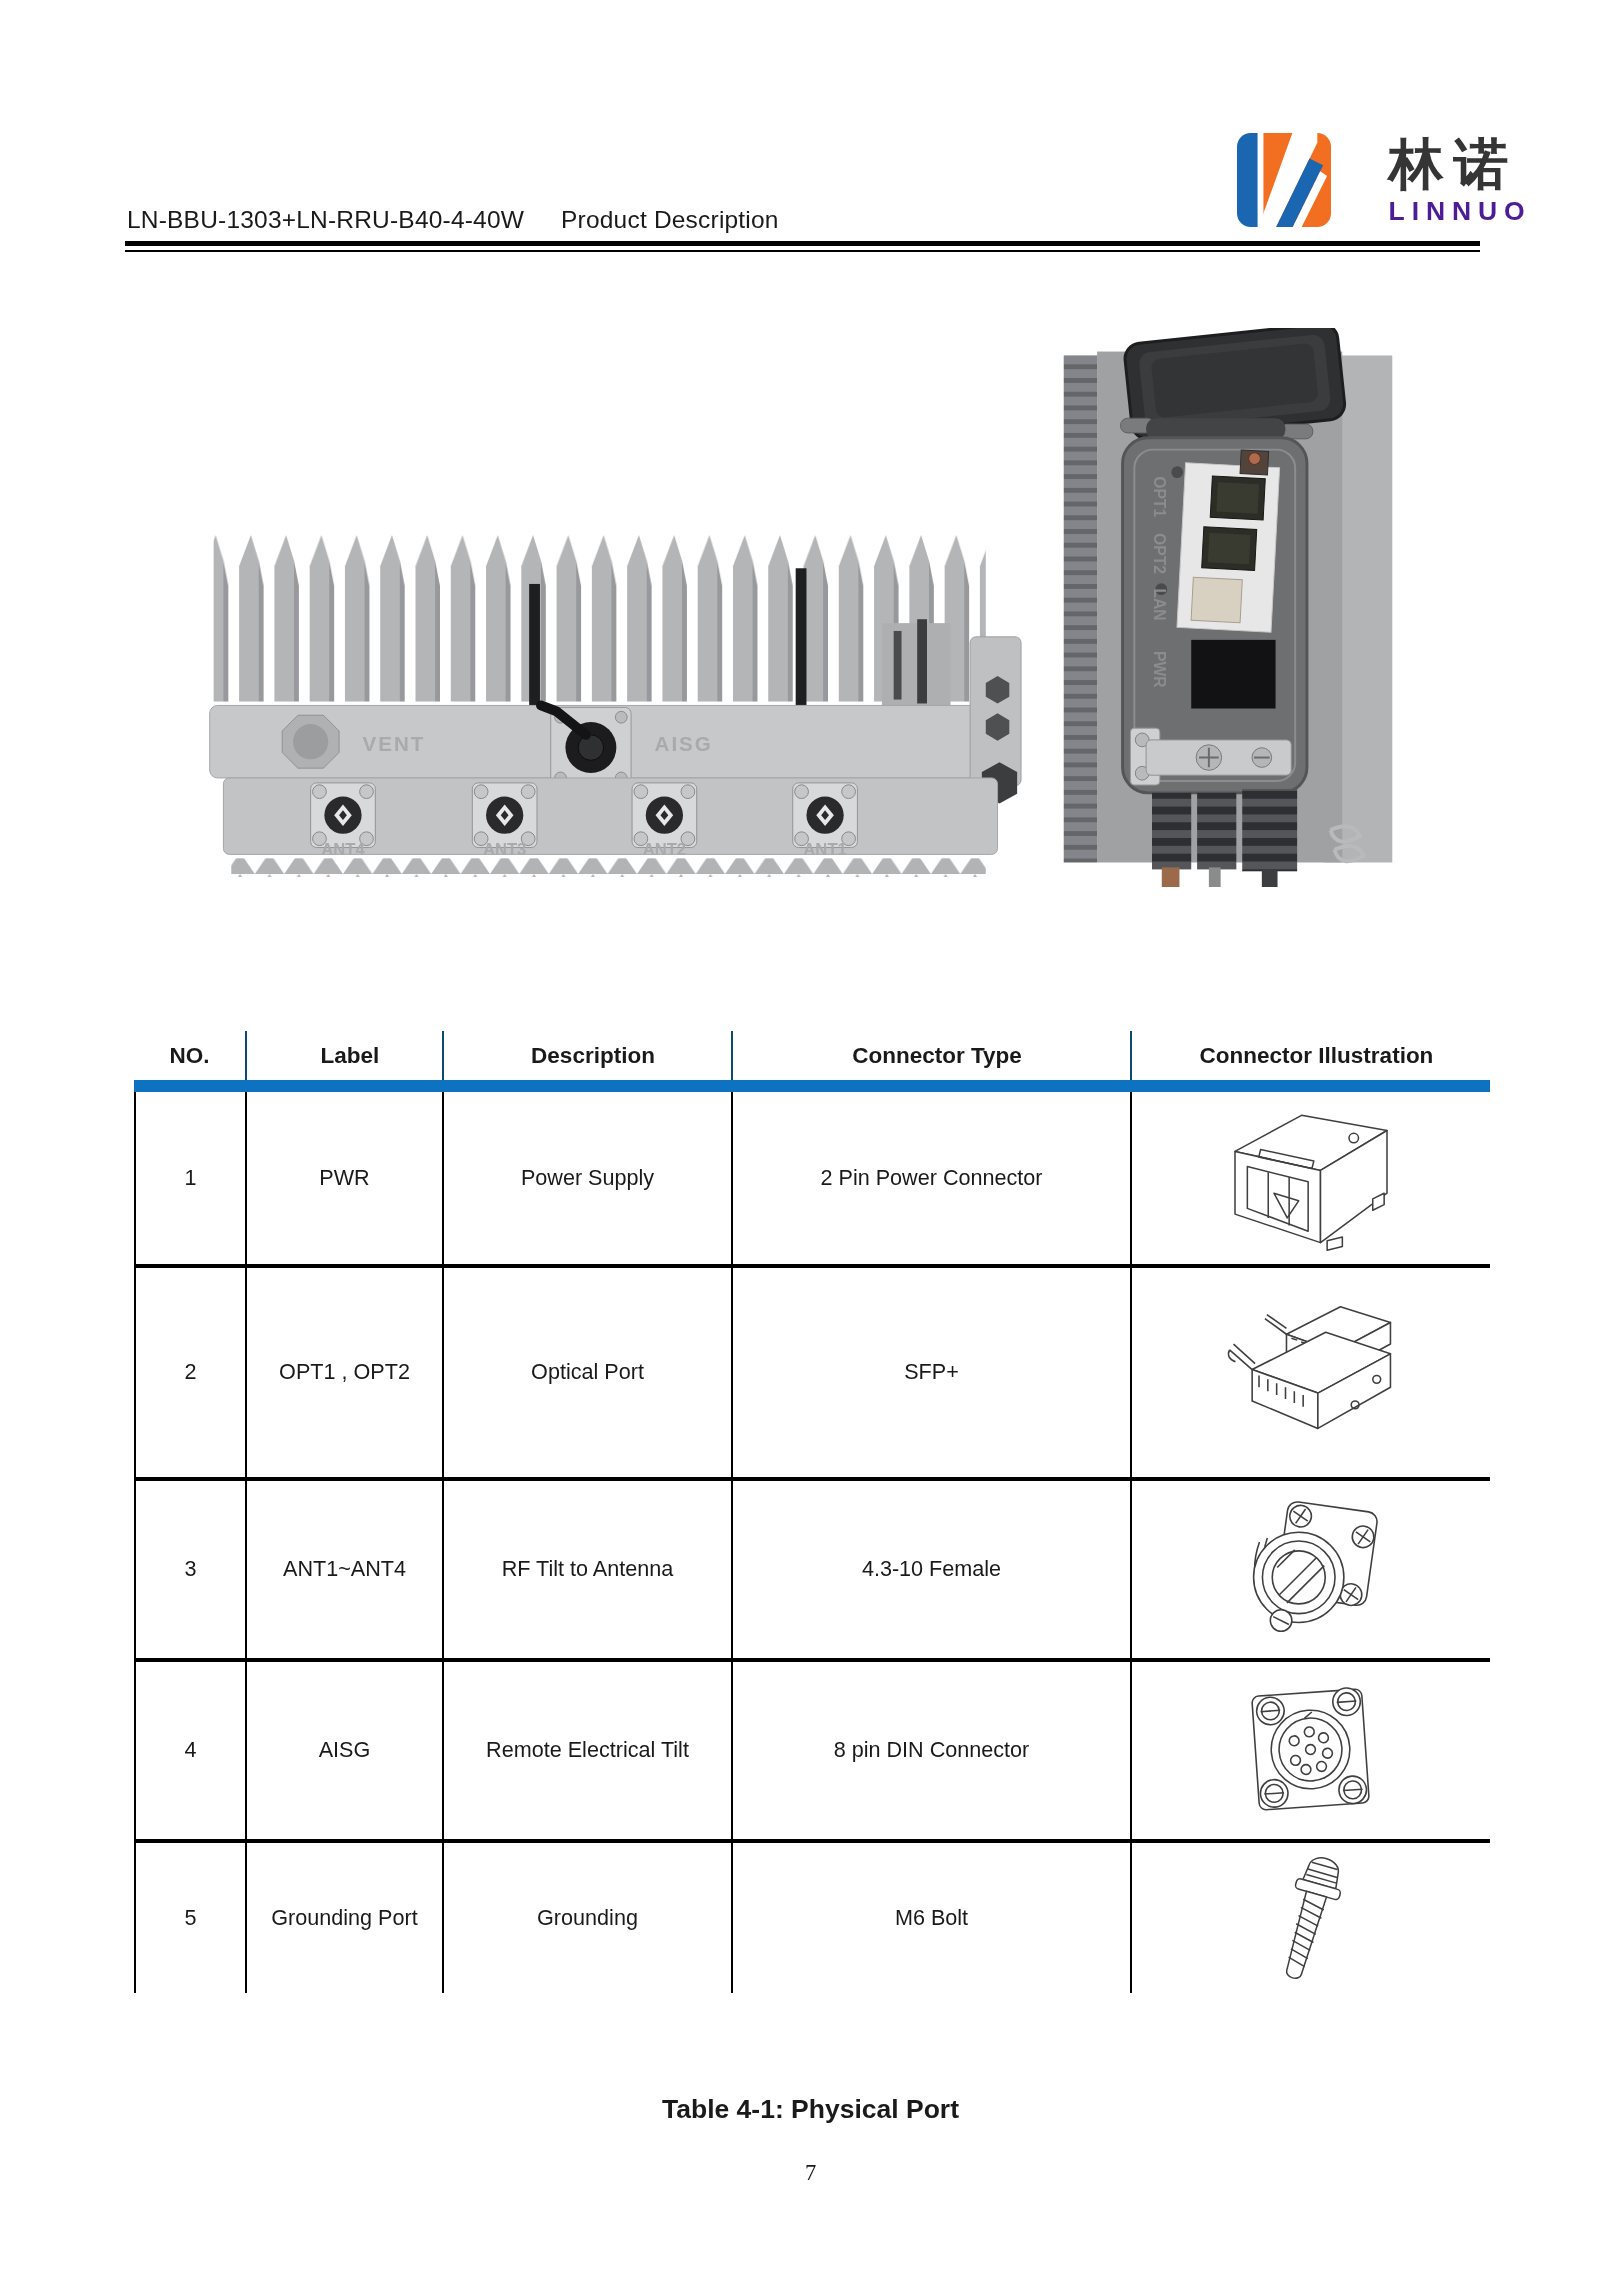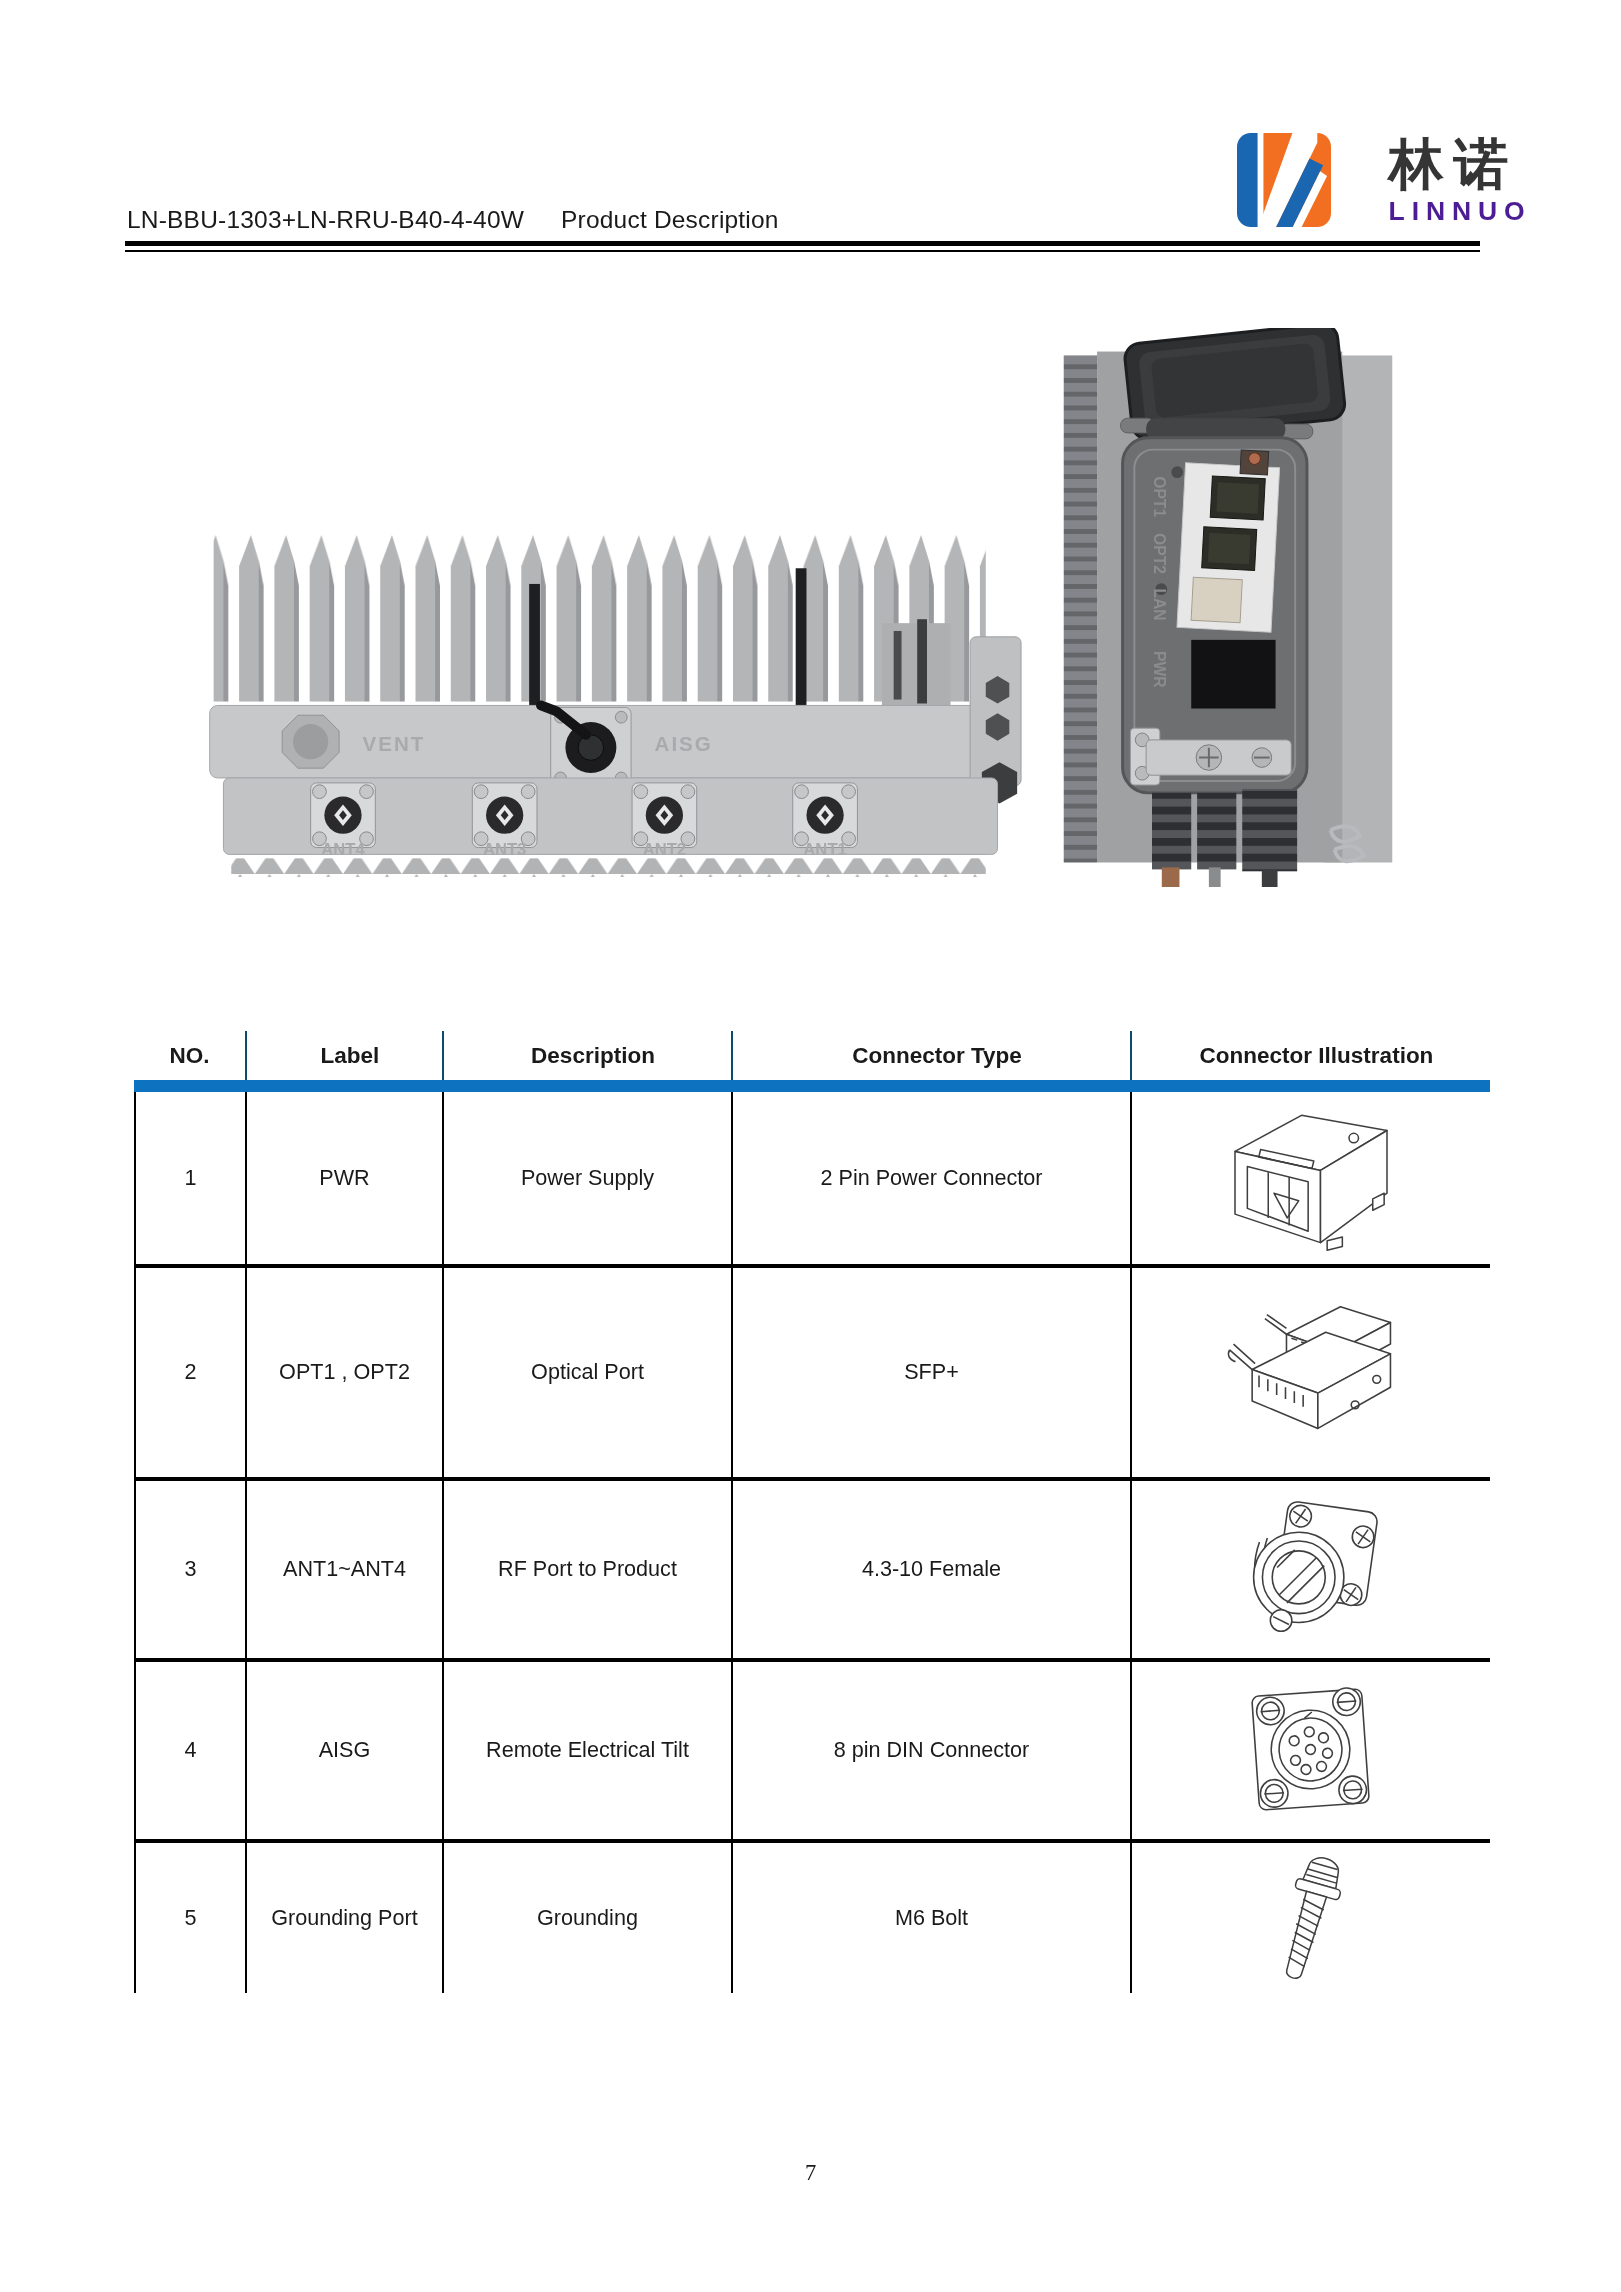--- a/index.html
+++ b/index.html
@@ -271,21 +271,21 @@
           <path class="draw-n" d="M45,82 L22,62 M26,56 L48,76 M22,62 Q18,70 28,74"></path>
           <circle class="draw-n" cx="172" cy="92" r="4"></circle>
           <circle class="draw-n" cx="150" cy="118" r="4"></circle>
         </svg>
       </div>
     </div>
 
     <div class="t-row r3">
       <div class="td">3</div>
       <div class="td">ANT1~ANT4</div>
-      <div class="td">RF Port to Product</div>
+      <div class="td">RF Tilt to Antenna</div>
       <div class="td">4.3-10 Female</div>
       <div class="td">
         <svg width="162" height="157" viewBox="0 0 165 160">
           <g transform="rotate(8 100 70)">
             <rect class="draw" x="52" y="16" width="92" height="96" rx="10"></rect>
             <circle class="draw" cx="66" cy="30" r="11"></circle>
               <path class="draw-n" d="M58,26 l16,8 M62,38 l8,-16"></path>
             <circle class="draw" cx="132" cy="42" r="11"></circle>
               <path class="draw-n" d="M124,38 l16,8 M128,50 l8,-16"></path>
             <circle class="draw" cx="128" cy="102" r="11"></circle>
@@ -351,16 +351,17 @@
             <path class="draw-n" d="M46,18 h28 M44,26 h32 M44,32 h33"></path>
             <rect class="draw" x="36" y="38" width="48" height="11" rx="4"></rect>
             <path class="draw" d="M49,49 h22 l-3,86 a8,6 0 0 1 -16,0 z"></path>
             <path class="draw-n" d="M48,58 l24,5 M48,67 l24,5 M48,76 l23,5 M48,85 l23,5 M49,94 l22,5 M49,103 l21,5 M50,112 l20,5 M50,121 l19,5"></path>
           </g>
         </svg>
       </div>
     </div>
   </div>
 
+  <div class="t-caption">Table 4-1: Physical Port</div>
   <div class="page-num">7</div>
 
 </div>
 
 
 </body></html>

